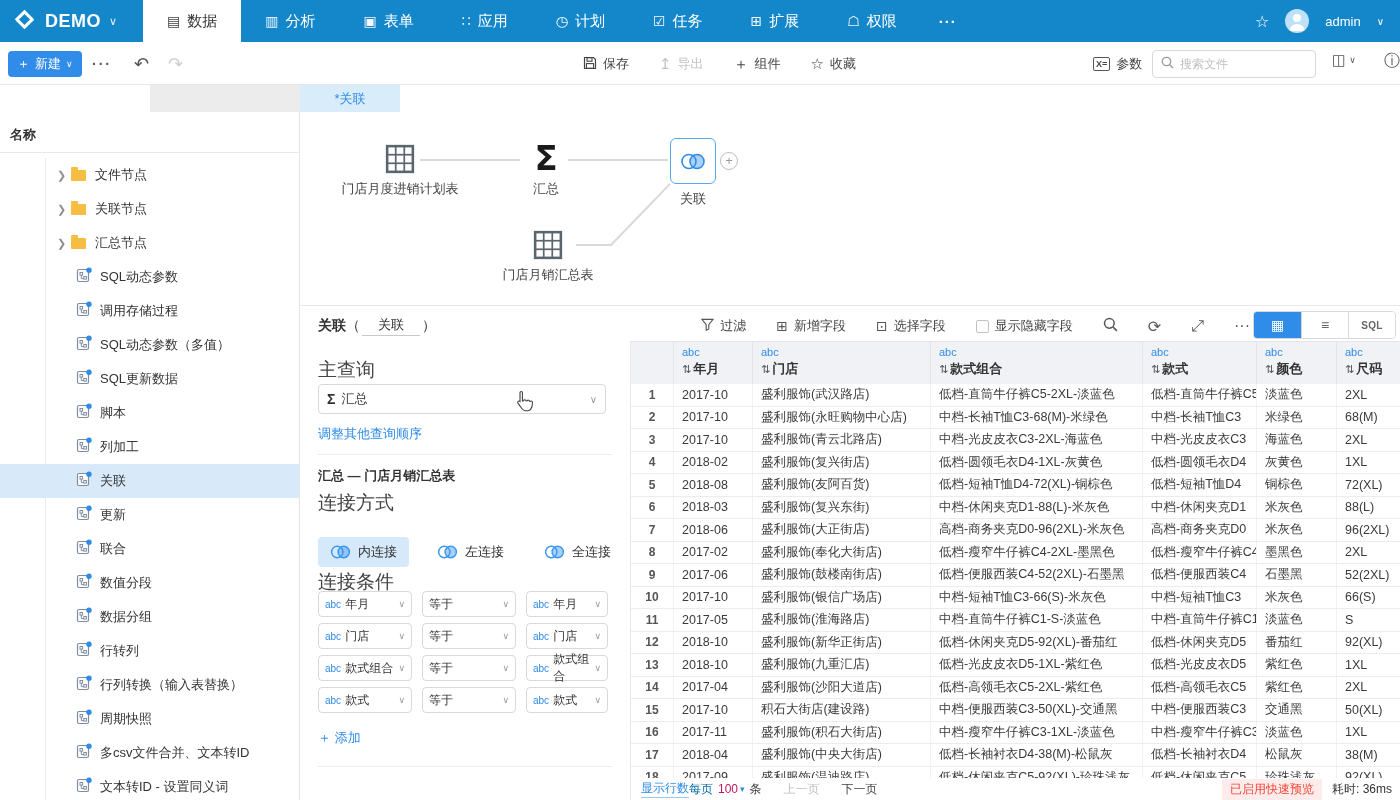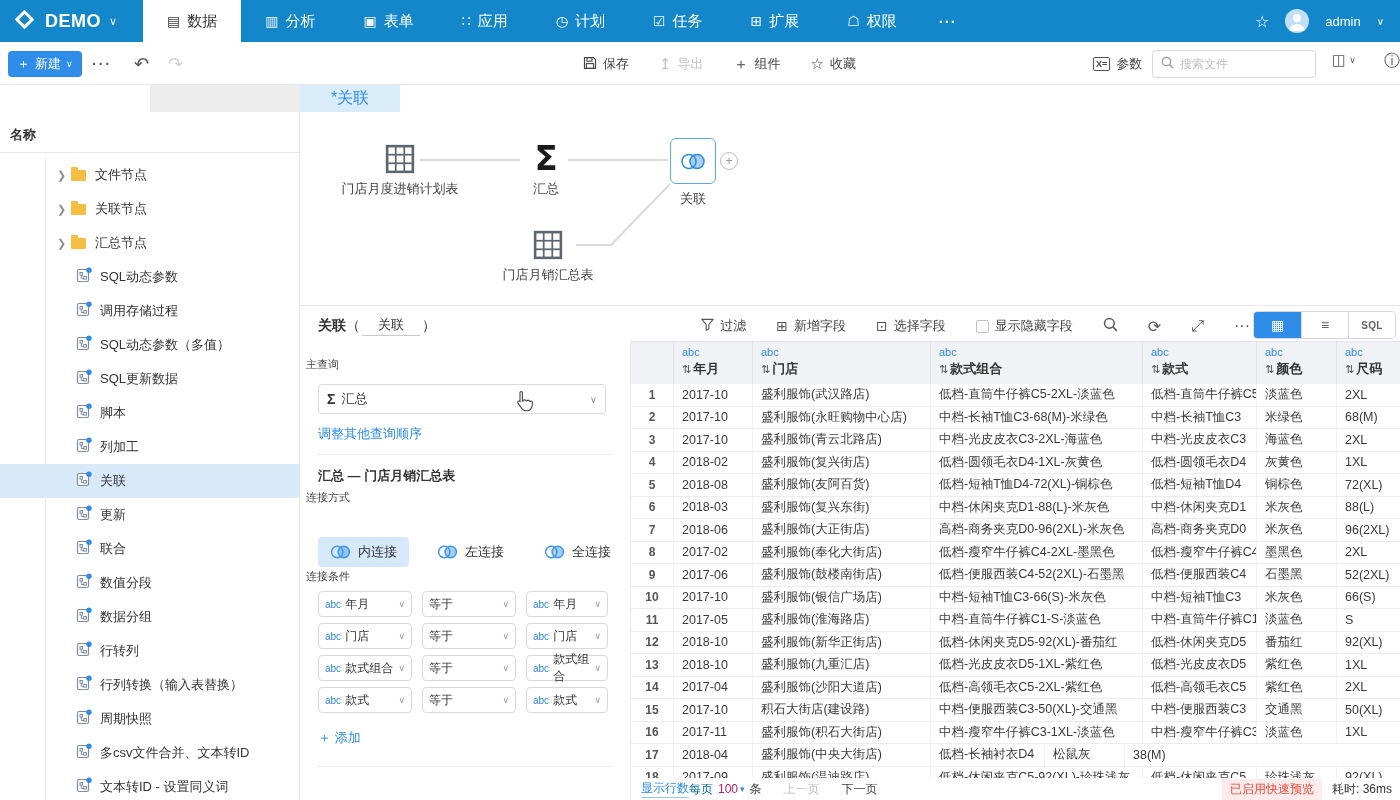--- a/index.html
+++ b/index.html
@@ -41,21 +41,21 @@
   .searchbox input { border:none; outline:none; width:110px; font-size:12px; color:#333; font-family:inherit; background:transparent; }
   .searchbox input::placeholder { color:#bfbfbf; }
   .panel-toggle { position:absolute; left:1332px; top:9px; display:flex; align-items:center; gap:3px; font-size:15px; color:#555; cursor:pointer; }
   .panel-toggle .caret { font-size:9px; }
   .info-ico { position:absolute; left:1384px; top:9px; font-size:16px; color:#555; cursor:pointer; }
 
   
   .side-tabs { position:absolute; left:0; top:85px; width:300px; height:27px; background:#ececec; display:flex; }
   .side-tab { flex:1; display:flex; align-items:center; justify-content:center; font-size:13px; color:#666; cursor:pointer; }
   .side-tab.active { background:#fff; color:#333; font-weight:bold; }
-  .doc-tab { position:absolute; left:300px; top:85px; width:100px; height:27px; background:#d9ecfa; color:#2f8ce8; font-size:16px; display:flex; align-items:center; justify-content:center; cursor:pointer; }
+  .doc-tab { position:absolute; left:300px; top:85px; width:100px; height:27px; background:#d9ecfa; color:#2f8ce8; font-size:13px; display:flex; align-items:center; justify-content:center; cursor:pointer; }
 
   
   .sidebar { position:absolute; left:0; top:112px; width:300px; height:688px; background:#fff; border-right:1px solid #e4e4e4; overflow:hidden; }
   .side-name { position:absolute; left:10px; top:14px; font-size:13px; font-weight:bold; color:#333; }
   .side-hr { position:absolute; left:0; top:40px; width:300px; height:1px; background:#e8e8e8; }
   .tree-guide { position:absolute; left:45px; top:46px; width:1px; height:642px; background:#ececec; }
   .tree { position:absolute; left:0; top:46px; width:300px; }
   .tree-row { height:34px; display:flex; align-items:center; cursor:pointer; }
   .tree-row.selected { background:#d8eaf9; }
   .tree-row .chev { margin-left:57px; color:#8f8f8f; font-size:11px; width:14px; }
@@ -85,21 +85,21 @@
   .chkbox { width:13px; height:13px; border:1px solid #c2c2c2; border-radius:2px; background:#fff; }
   .bp-iconbtn { font-size:16px; color:#555; cursor:pointer; }
   .view-toggle { position:absolute; right:4px; top:5px; height:28px; display:flex; border:1px solid #d9d9d9; border-radius:4px; overflow:hidden; }
   .vt-btn { width:47px; display:flex; align-items:center; justify-content:center; font-size:14px; color:#666; cursor:pointer; border-left:1px solid #d9d9d9; background:#fff; }
   .vt-btn:first-child { border-left:none; }
   .vt-btn.active { background:#2f8ce8; color:#fff; }
   .vt-btn.sql { font-size:10px; font-weight:bold; letter-spacing:.3px; }
 
   
   .config { position:absolute; left:0; top:35px; width:330px; height:460px; }
-  .cfg-label { position:absolute; left:6px; font-size:11px; color:#444; }
+  .cfg-label { position:absolute; left:18px; font-size:19px; color:#444; }
   .dd { position:absolute; border:1px solid #d9d9d9; border-radius:4px; background:#fff; display:flex; align-items:center; gap:6px; padding:0 8px; cursor:pointer; }
   .dd .caret { margin-left:auto; color:#999; font-size:10px; }
   .main-dd { left:18px; top:43px; width:288px; height:30px; font-size:13px; }
   .main-dd .sg { font-weight:bold; font-size:14px; }
   .cfg-link { position:absolute; left:18px; color:#2f8ce8; font-size:13px; cursor:pointer; }
   .cfg-hr { position:absolute; left:18px; width:294px; height:1px; background:#ececec; }
   .cfg-sect { position:absolute; left:18px; font-size:13px; font-weight:bold; color:#333; }
   .join-row { position:absolute; left:18px; top:196px; display:flex; gap:16px; }
   .jt { height:30px; display:flex; align-items:center; gap:7px; padding:0 12px; border-radius:4px; font-size:13px; color:#333; cursor:pointer;font-family:Liberation Serif, serif; }
   .jt.selected { background:#d6e9fb; }
@@ -855,20 +855,21 @@
           <div class="tc c2">盛利服饰(积石大街店)</div>
           <div class="tc c3">中档-瘦窄牛仔裤C3-1XL-淡蓝色</div>
           <div class="tc c4">中档-瘦窄牛仔裤C3</div>
           <div class="tc c5">淡蓝色</div>
           <div class="tc c6">1XL</div>
         </div>
           <div class="trow idx16">
           <div class="tc c0">17</div>
           <div class="tc c1">2018-04</div>
           <div class="tc c2">盛利服饰(中央大街店)</div>
+          <div class="tc c3">低档-长袖衬衣D4-38(M)-松鼠灰</div>
           <div class="tc c4">低档-长袖衬衣D4</div>
           <div class="tc c5">松鼠灰</div>
           <div class="tc c6">38(M)</div>
         </div>
           <div class="trow idx17">
           <div class="tc c0">18</div>
           <div class="tc c1">2017-09</div>
           <div class="tc c2">盛利服饰(温迪路店)</div>
           <div class="tc c3">低档-休闲夹克C5-92(XL)-珍珠浅灰</div>
           <div class="tc c4">低档-休闲夹克C5</div>

